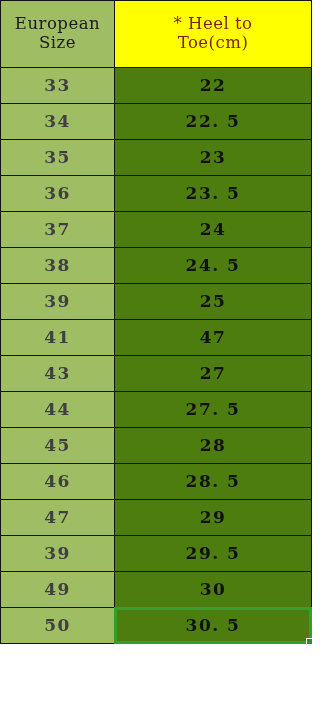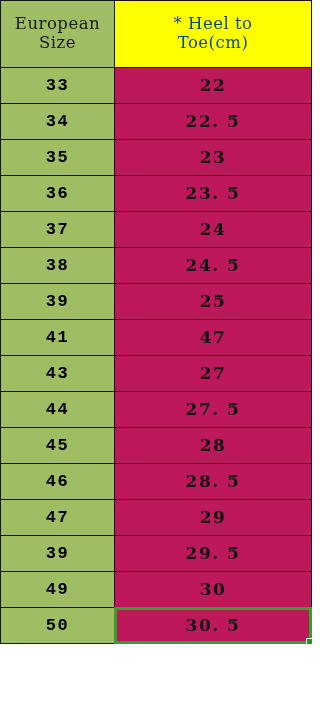--- a/index.html
+++ b/index.html
@@ -52,36 +52,35 @@
     font-weight: normal;
     font-size: 16.5px;
     letter-spacing: 0.5px;
   }
   th.head-size {
     background: #9fbd63;
     color: #1a1a1a;
   }
   th.head-value {
     background: #ffff00;
-    color: #0c4a6e;
+    color: #7f1d1d;
   }
   th.head-value .hv-line1 { display: block; }
   th.head-value .hv-line2 { display: block; }
 
   
   .chart-grid tbody td {
     height: 35px;
   }
   td.cell-size {
     background: #9fbd63;
-    color: #000000;
-    font-family: Liberation Mono, monospace;
+    color: #404040;
   }
   td.cell-value {
-    background: #be185d;
+    background: #4d7c0f;
     color: #111111;
   }
 
   
   td.cell-value.is-selected {
     position: relative;
   }
   .selection-box {
     position: absolute;
     top: -1px;

